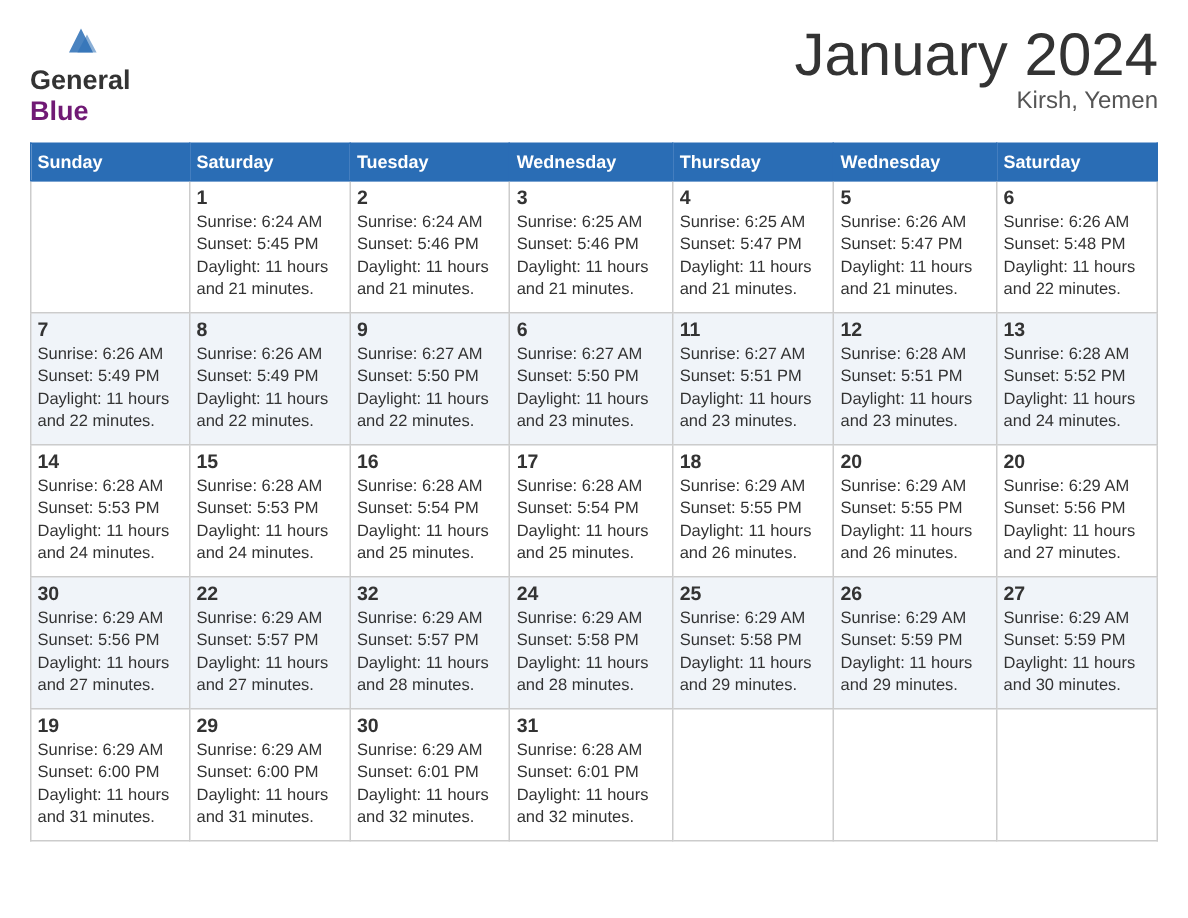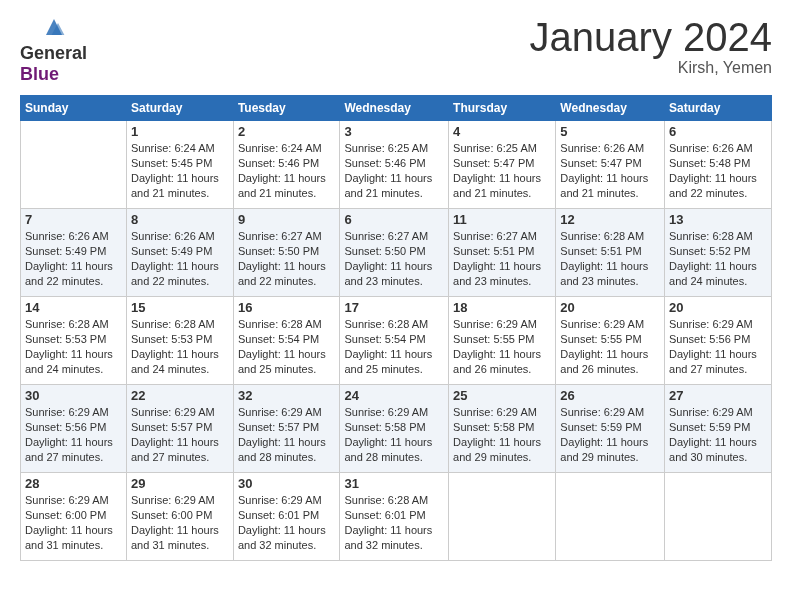--- a/index.html
+++ b/index.html
@@ -234,21 +234,21 @@
             <div class="day-number">26</div>
             <div class="day-info">Sunrise: 6:29 AM<br>Sunset: 5:59 PM<br>Daylight: 11 hours and 29 minutes.</div>
           </td>
           <td>
             <div class="day-number">27</div>
             <div class="day-info">Sunrise: 6:29 AM<br>Sunset: 5:59 PM<br>Daylight: 11 hours and 30 minutes.</div>
           </td>
         </tr>
         <tr>
           <td>
-            <div class="day-number">28</div>
+            <div class="day-number">19</div>
             <div class="day-info">Sunrise: 6:29 AM<br>Sunset: 6:00 PM<br>Daylight: 11 hours and 31 minutes.</div>
           </td>
           <td>
             <div class="day-number">29</div>
             <div class="day-info">Sunrise: 6:29 AM<br>Sunset: 6:00 PM<br>Daylight: 11 hours and 31 minutes.</div>
           </td>
           <td>
             <div class="day-number">30</div>
             <div class="day-info">Sunrise: 6:29 AM<br>Sunset: 6:01 PM<br>Daylight: 11 hours and 32 minutes.</div>
           </td>

